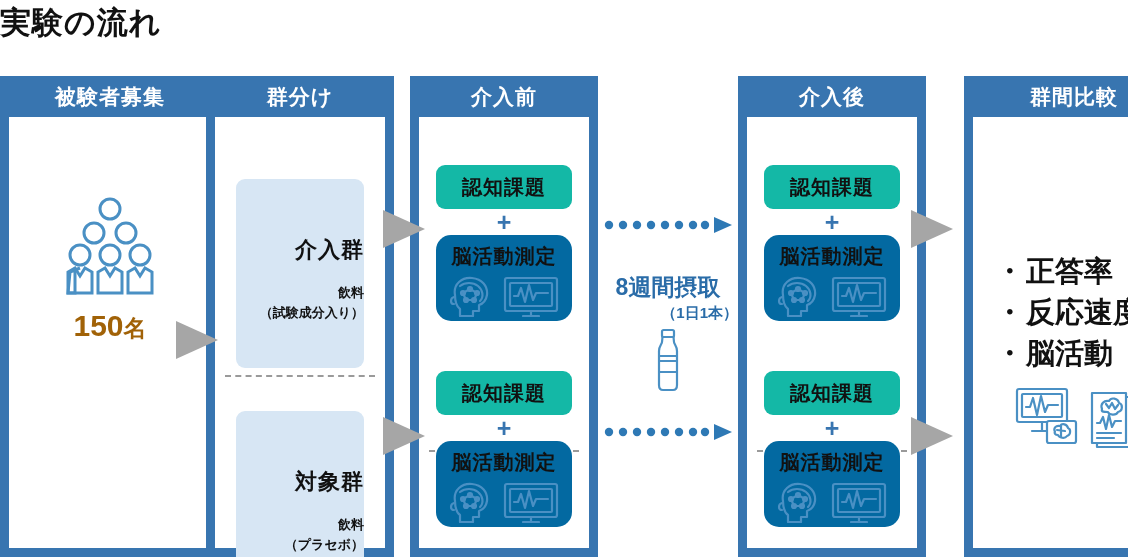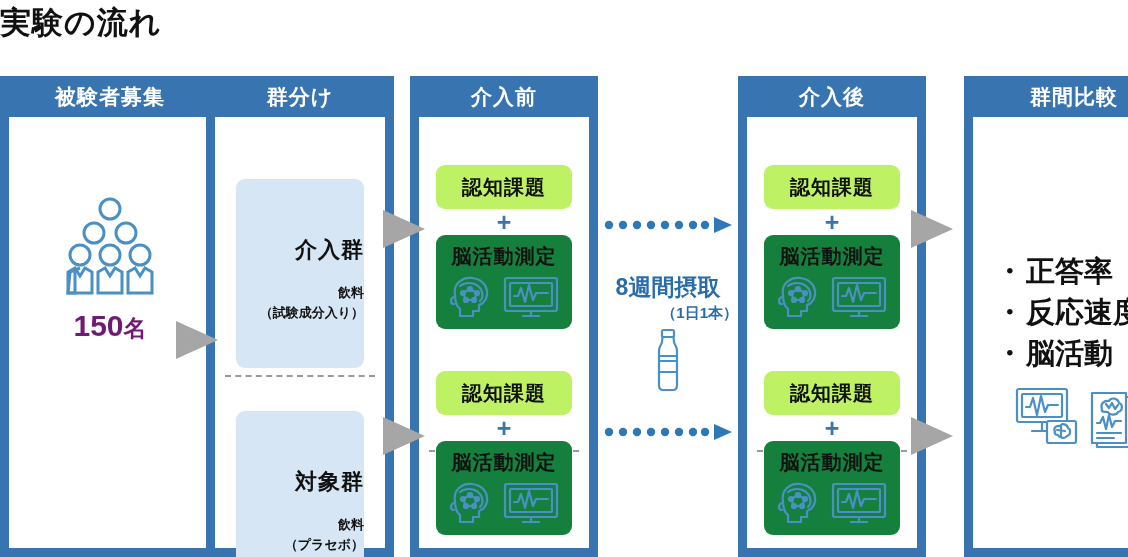--- a/index.html
+++ b/index.html
@@ -36,21 +36,21 @@
 
   
   #col1{left:0;width:220px;}
   .people-wrap{
     position:absolute;top:80px;left:0;width:100%;
     text-align:center;
   }
   .count-text{
     position:absolute;top:192px;left:0;width:100%;
     text-align:center;
-    font-size:30px;font-weight:bold;color:#701a75;
+    font-size:30px;font-weight:bold;color:#a16207;
   }
   .count-text .suffix{font-size:23px;}
 
   
   #col2{left:206px;width:188px;}
   .grp-card{
     position:absolute;left:21px;right:21px;
     background:#d7e6f4;border-radius:9px;
     text-align:right;
     box-sizing:border-box;
@@ -71,34 +71,34 @@
   }
   #div2{top:258px;}
 
   
   #col3{left:410px;width:188px;}
   #col4{left:738px;width:188px;}
   .meas-block{position:absolute;left:17px;right:17px;}
   .meas-top{top:48px;}
   .meas-bot{top:254px;}
   .pill{
-    background:#bef264;border-radius:9px;
+    background:#14b8a6;border-radius:9px;
     height:44px;line-height:44px;
     text-align:center;
     font-size:20px;font-weight:bold;color:#111;
     letter-spacing:1px;
   }
   .plus{
     text-align:center;color:#3875b0;
     font-size:25px;font-weight:bold;
     line-height:26px;height:26px;
   }
   .pill-icon{
-    background:#15803d;border-radius:9px;
-    padding-top:5px;padding-bottom:12px;
+    background:#0369a1;border-radius:15px;
+    padding-top:5px;padding-bottom:4px;
     text-align:center;
   }
   .pill-icon .lbl{
     font-size:20px;font-weight:bold;color:#111;letter-spacing:1px;
     line-height:32px;
   }
   .pill-icon .ico{line-height:0;margin-top:1px;}
   #div3{top:333px;}
   #div4{top:333px;}
 

